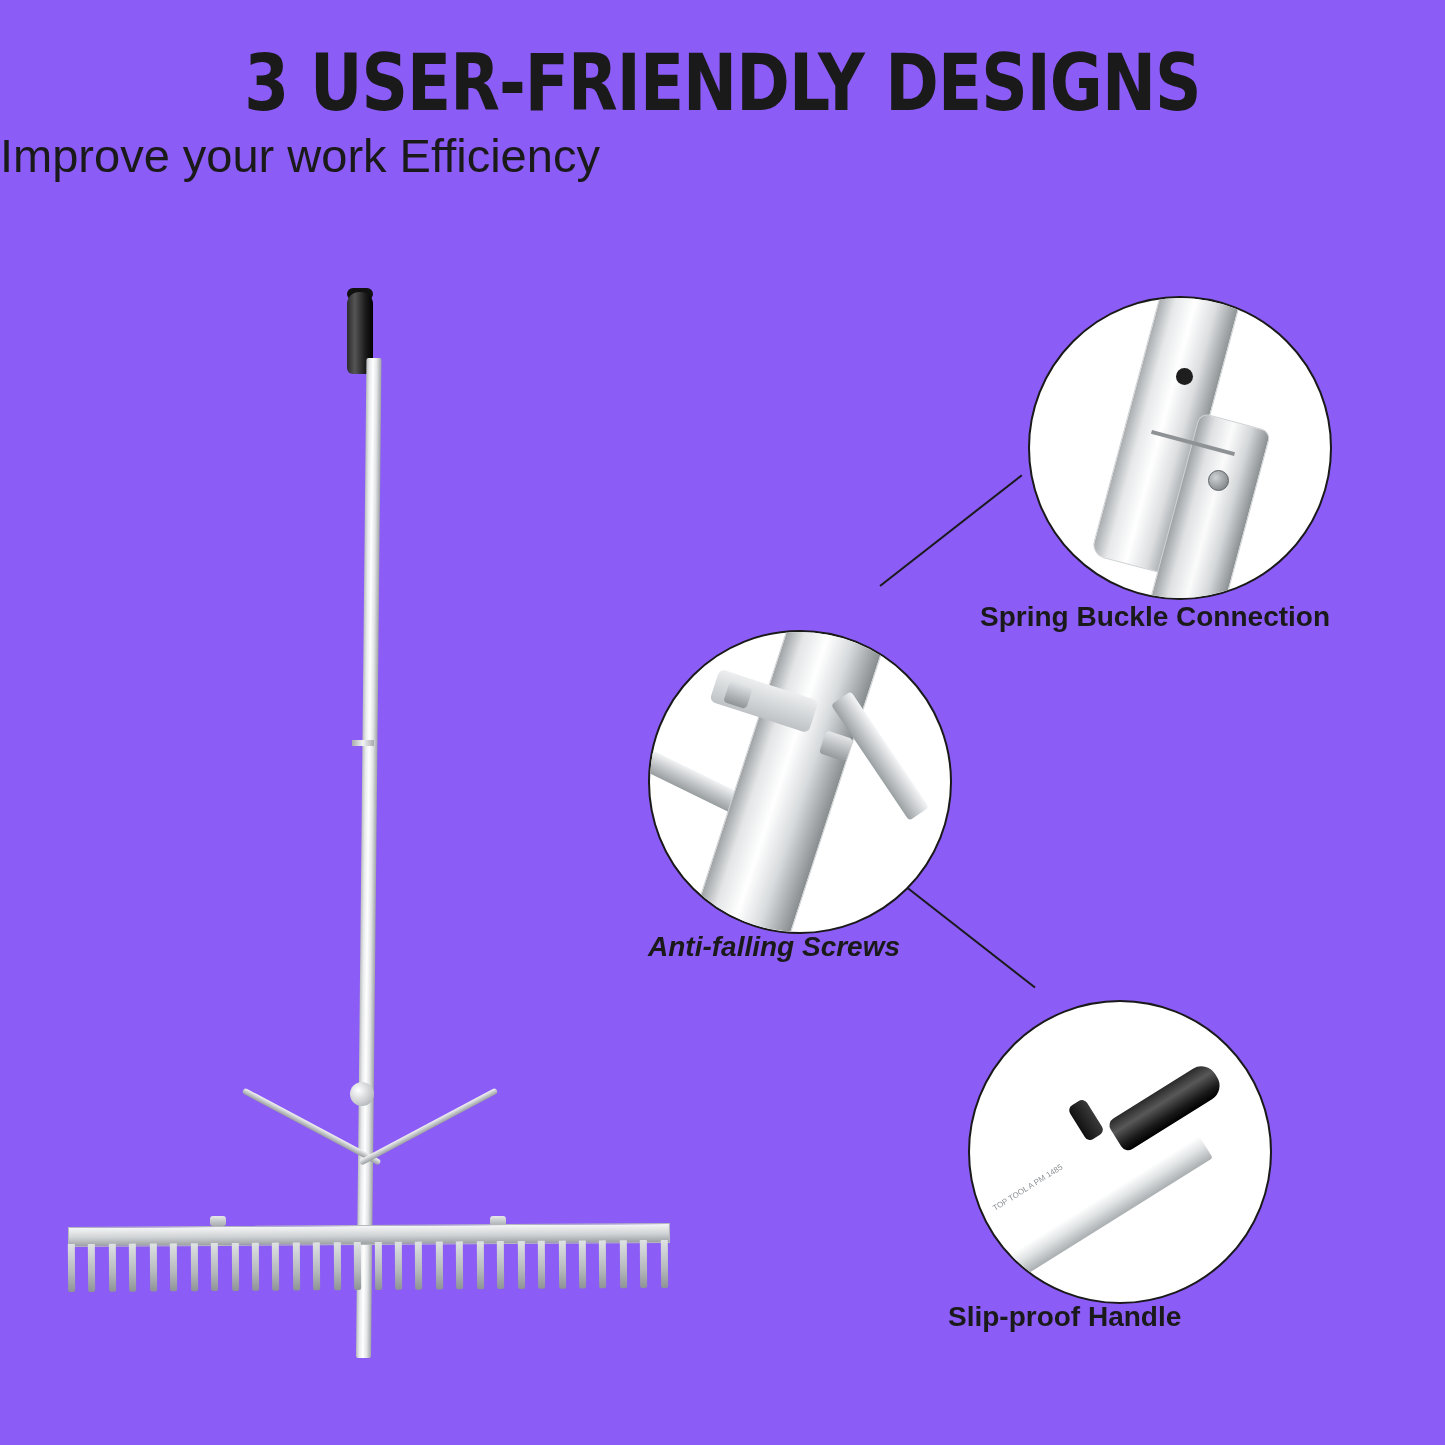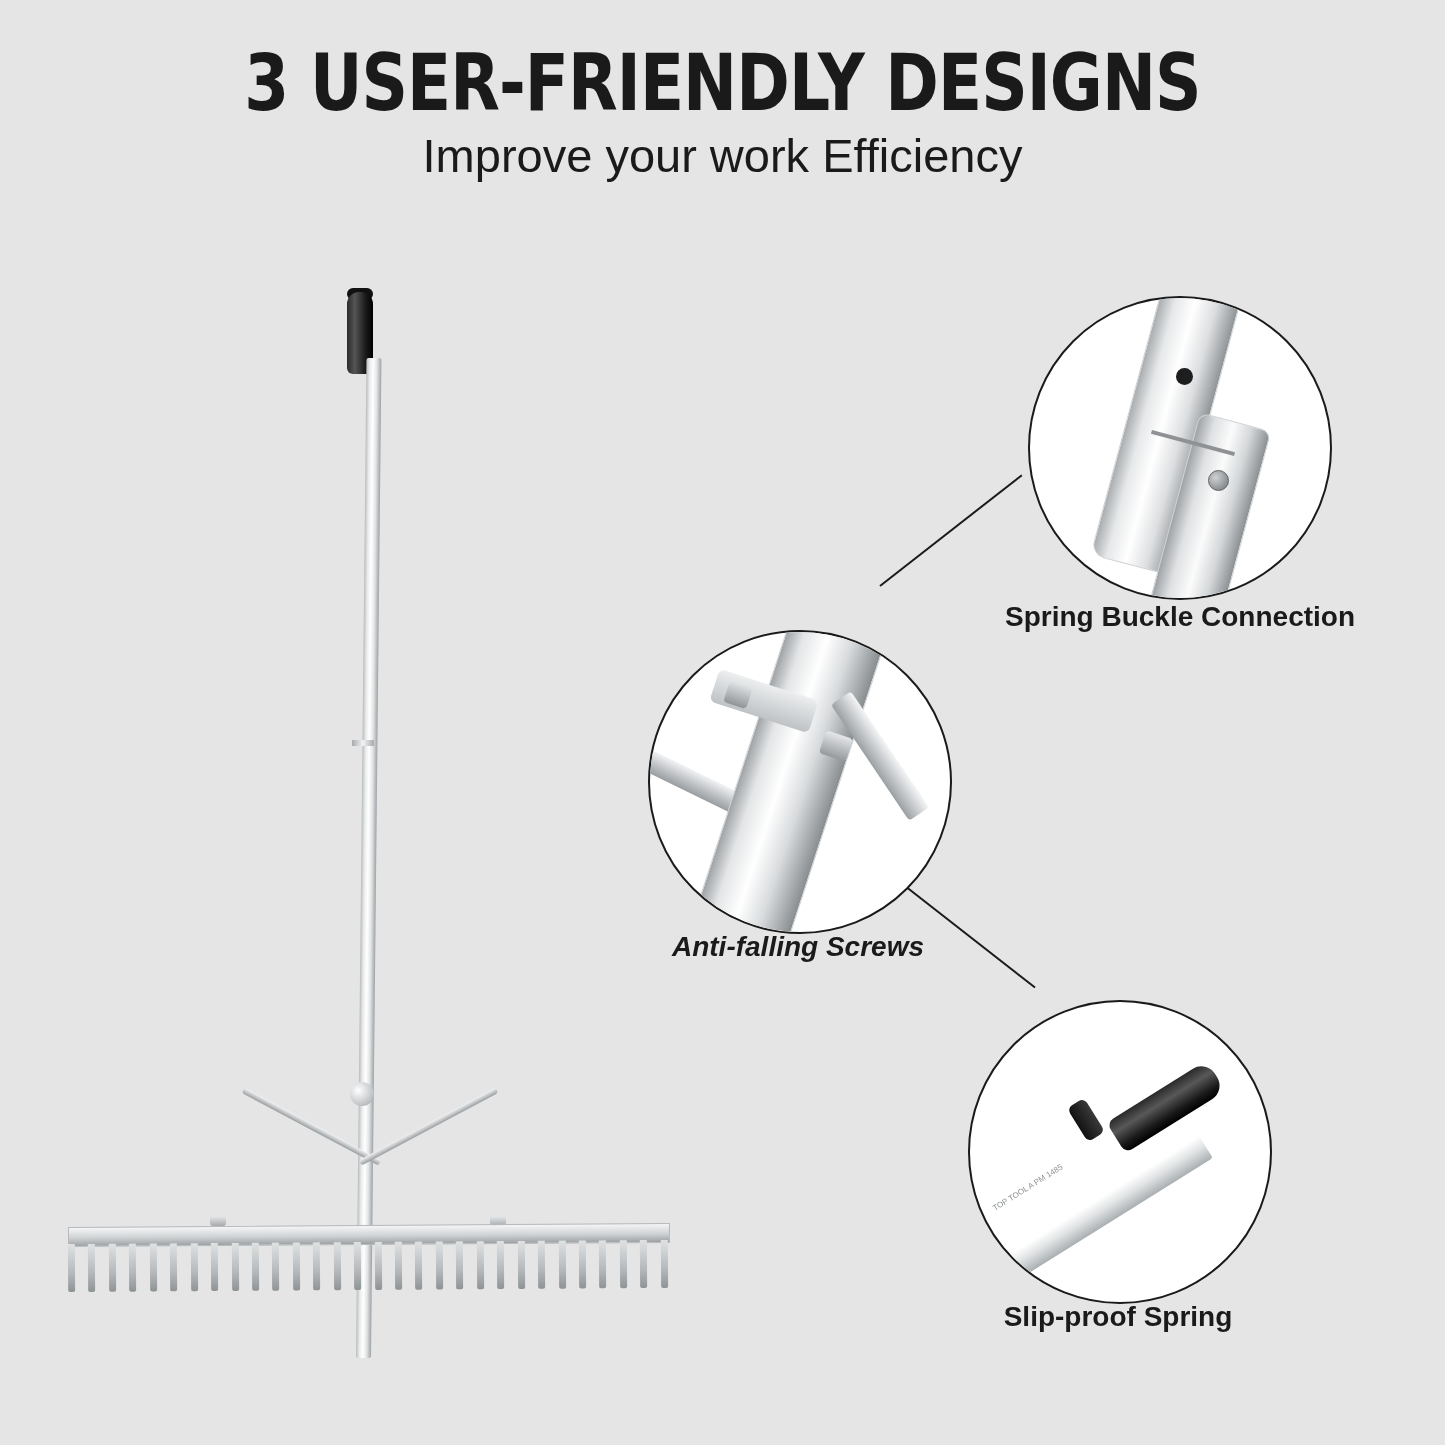--- a/index.html
+++ b/index.html
@@ -7,21 +7,21 @@
     padding: 0;
     background: #ffffff;
   }
   body {
     font-family: "Liberation Sans", sans-serif;
   }
   #page {
     position: relative;
     width: 1445px;
     height: 1445px;
-    background: #e5e5e5;
+    background: #8b5cf6;
     overflow: hidden;
   }
 
   
   .headline {
     position: absolute;
     top: 38px;
     left: 0;
     width: 100%;
     text-align: center;
@@ -31,21 +31,21 @@
     color: #1a1a1a;
     font-family: "DejaVu Sans", sans-serif;
     font-stretch: condensed;
     transform: scaleX(0.92);
   }
   .subhead {
     position: absolute;
     top: 128px;
     left: 0;
     width: 100%;
-    text-align: center;
+    text-align: left;
     font-size: 47px;
     color: #1a1a1a;
     font-family: "Liberation Sans", sans-serif;
   }
 
   
   .product {
     position: absolute;
     left: 60px;
     top: 270px;
@@ -185,21 +185,20 @@
   .leader-2 {
     left: 905px;
     top: 885px;
     width: 165px;
     transform: rotate(38deg);
     transform-origin: left center;
   }
 
   .caption {
     position: absolute;
-    text-align: center;
     font-size: 28px;
     font-weight: bold;
     color: #1a1a1a;
     line-height: 1.35;
     font-family: "Liberation Sans", sans-serif;
   }
   .cap-spring { left: 980px; top: 598px; width: 400px; }
   .cap-screw  { left: 648px; top: 928px; width: 300px; font-style: italic; }
   .cap-handle { left: 948px; top: 1298px; width: 340px; }
 
@@ -441,15 +440,15 @@
   </div>
   <div class="caption cap-screw">Anti-falling Screws</div>
 
   <div class="circle c-handle">
     <div class="sh-shaft"></div>
     <div class="sh-label">TOP TOOL A
 PM 1485</div>
     <div class="sh-collar"></div>
     <div class="sh-grip"></div>
   </div>
-  <div class="caption cap-handle">Slip-proof Spring</div>
+  <div class="caption cap-handle">Slip-proof Handle</div>
 
 </div>
 
 </body></html>

